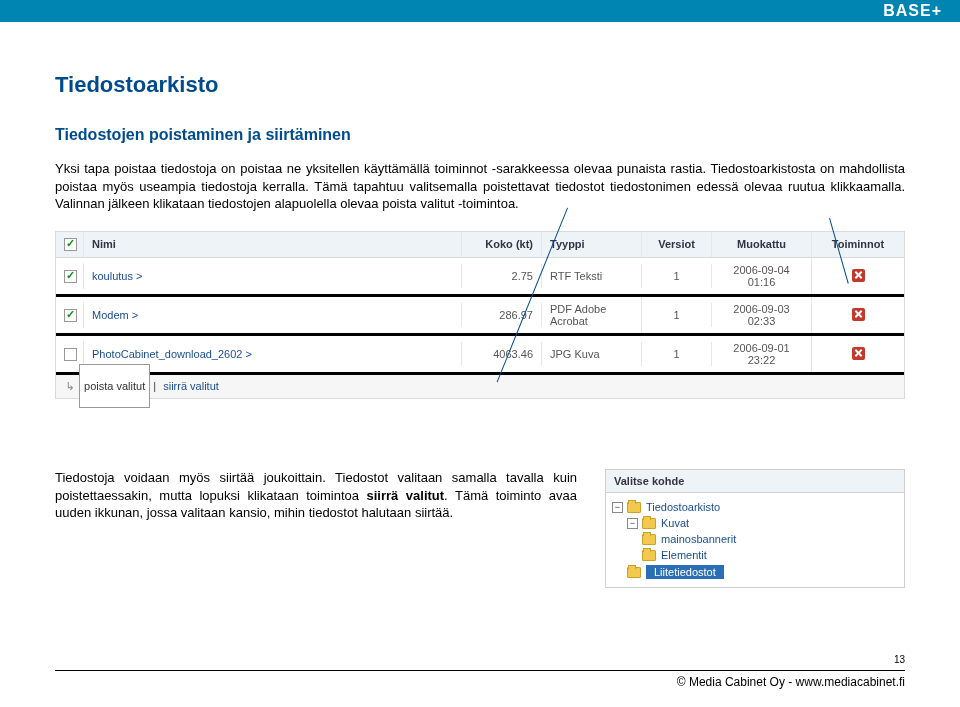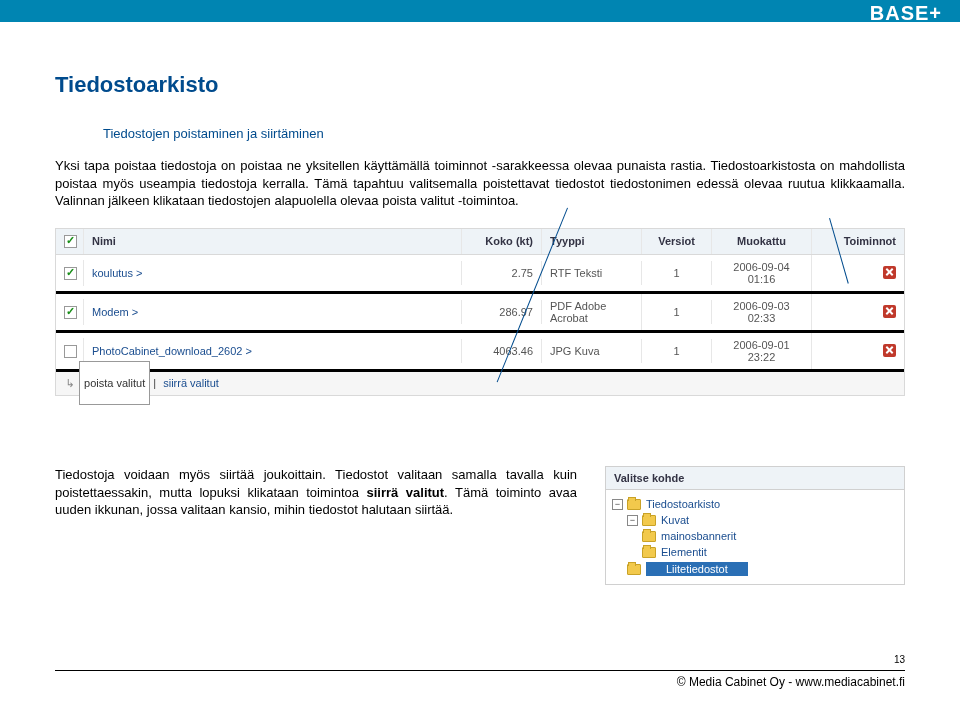--- a/index.html
+++ b/index.html
@@ -15,38 +15,37 @@
     height: 22px;
     background: #0085b2;
     position: relative;
   }
   .logo {
     position: absolute;
     right: 18px;
     top: 2px;
     color: #fff;
     font-weight: bold;
-    font-size: 20px;
+    font-size: 16px;
     letter-spacing: 1px;
   }
   .content {
     padding: 50px 55px 0 55px;
   }
   h1 {
     color: #004b8d;
     font-size: 22px;
     font-weight: bold;
     margin-bottom: 28px;
   }
   h2 {
     color: #004b8d;
-    font-size: 13px;
-    font-weight: normal;
+    font-size: 16px;
+    font-weight: bold;
     margin-bottom: 16px;
-    margin-left: 48px;
   }
   .para {
     font-size: 13px;
     color: #000;
     line-height: 1.35;
     text-align: justify;
     margin-bottom: 18px;
   }
   .table-wrap {
     border: 1px solid #d9d9d9;
@@ -64,21 +63,21 @@
     padding: 6px 8px;
     border-right: 1px solid #e7e7e7;
   }
   .thead > div:last-child, .trow > div:last-child { border-right: none; }
   .col-chk { width: 28px; text-align: center; }
   .col-name { flex: 1; }
   .col-size { width: 80px; text-align: right; }
   .col-type { width: 100px; }
   .col-ver { width: 70px; text-align: center; }
   .col-mod { width: 100px; text-align: center; }
-  .col-act { width: 92px; text-align: right; }
+  .col-act { width: 92px; text-align: center; }
   .trow {
     display: flex;
     border-bottom: 3px solid #000000;
     align-items: center;
     color: #555;
   }
   .trow:last-child { border-bottom: none; }
   .trow .col-name a { color: #1a4d8f; text-decoration: none; }
   .chk {
     width: 13px; height: 13px; display: inline-block;
@@ -161,21 +160,21 @@
     margin-right: 5px; display: inline-block;
     position: relative;
   }
   .folder-icon::before {
     content: ""; position: absolute; top: -3px; left: 0;
     width: 6px; height: 3px; background: #f2c94c;
     border: 1px solid #c9a227; border-bottom: none;
   }
   .tree-label { color: #1a4d8f; }
   .tree-row.selected .tree-label {
-    background: #2a6fb5; color: #fff; padding: 1px 20px;
+    background: #2a6fb5; color: #fff; padding: 1px 8px;
   }
 
   .page-num {
     position: absolute;
     right: 55px;
     bottom: 42px;
     font-size: 10px;
   }
   .footer-line {
     position: absolute;

